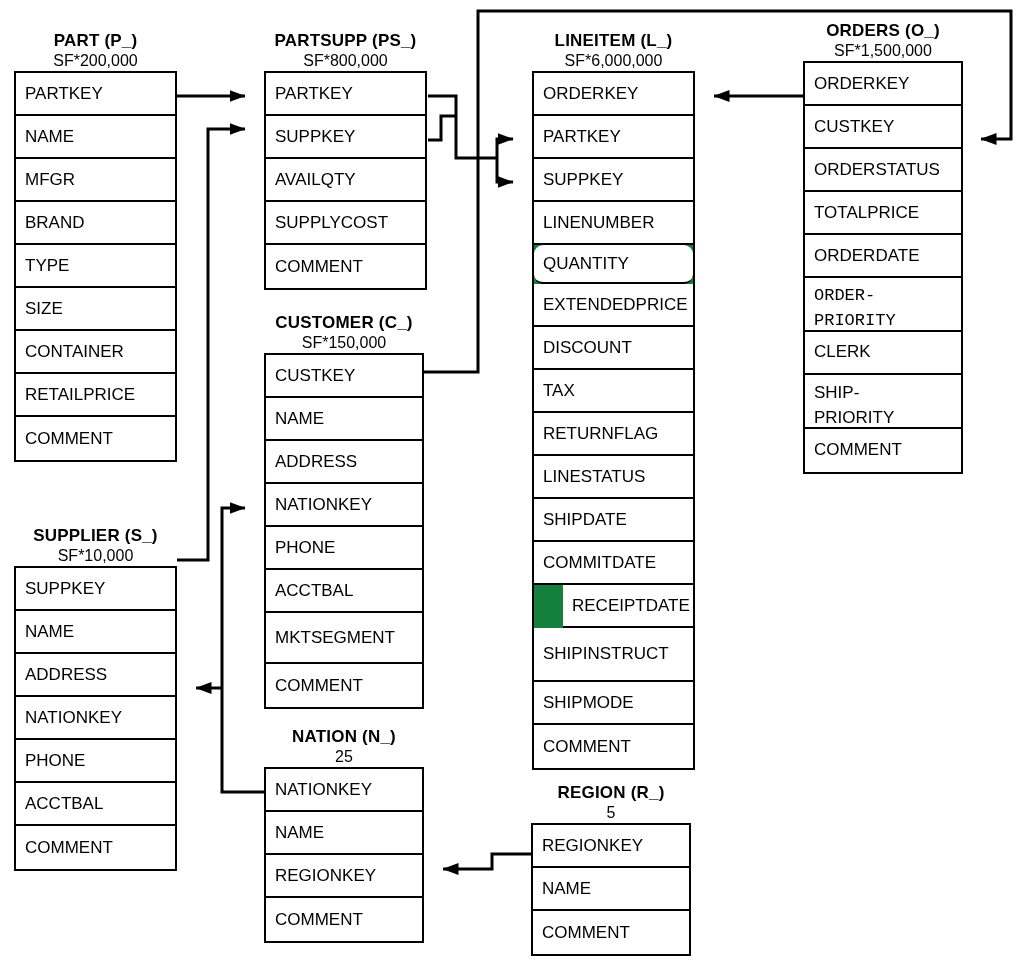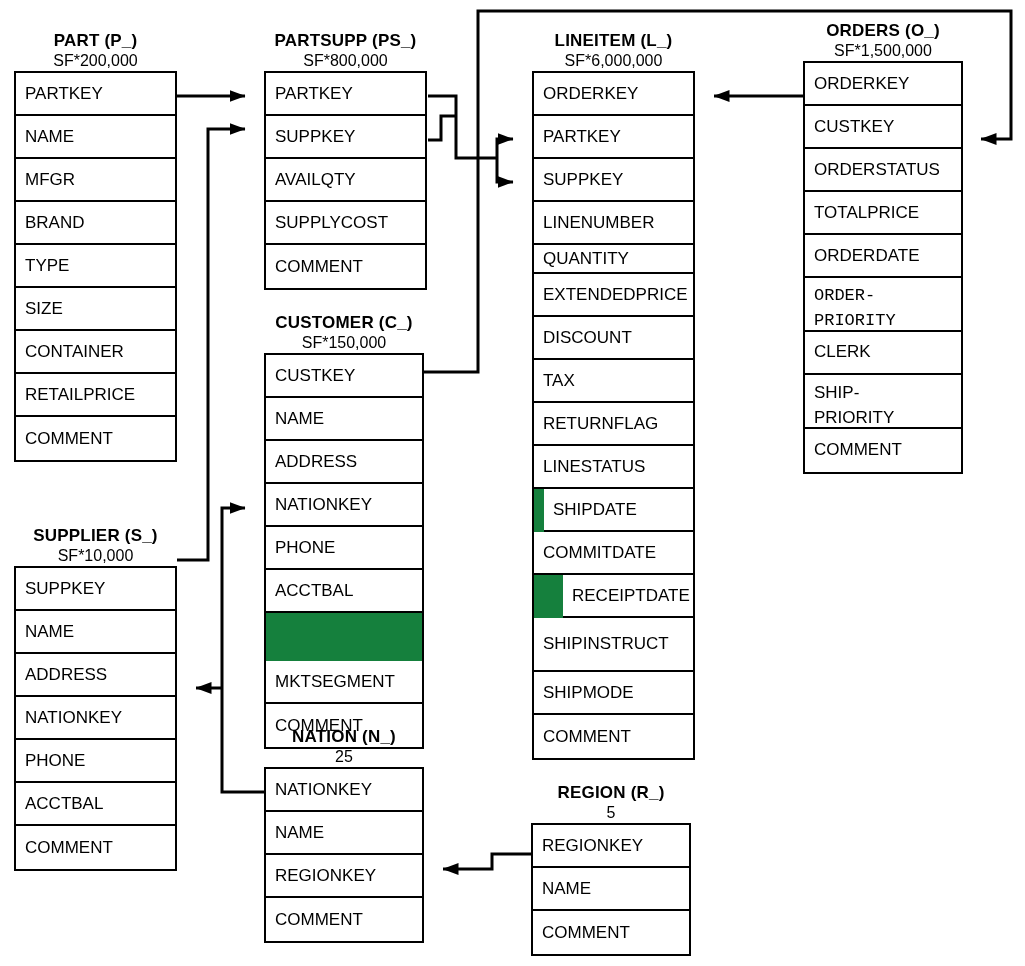--- a/index.html
+++ b/index.html
@@ -115,27 +115,27 @@
         </div>
       </div>
       <div class="entity" style="left: 532px; top: 30px; width: 163px;">
         <div class="entity-title">LINEITEM (L_)</div>
         <div class="entity-count">SF*6,000,000</div>
         <div class="entity-box">
           <div class="field" style="height: 43px;">ORDERKEY</div>
           <div class="field" style="height: 43px;">PARTKEY</div>
           <div class="field" style="height: 43px;">SUPPKEY</div>
           <div class="field" style="height: 43px;">LINENUMBER</div>
-          <div class="field" style="height: 29px;">QUANTITY</div>
+          <div class="field" style="height: 39px; border-radius: 9px;">QUANTITY</div>
           <div class="field" style="height: 43px;">EXTENDEDPRICE</div>
           <div class="field" style="height: 43px;">DISCOUNT</div>
           <div class="field" style="height: 43px;">TAX</div>
           <div class="field" style="height: 43px;">RETURNFLAG</div>
           <div class="field" style="height: 43px;">LINESTATUS</div>
-          <div class="field" style="height: 43px; margin-left: 10px;">SHIPDATE</div>
+          <div class="field" style="height: 43px;">SHIPDATE</div>
           <div class="field" style="height: 43px;">COMMITDATE</div>
           <div class="field" style="height: 43px; margin-left: 29px;">RECEIPTDATE</div>
           <div class="field" style="height: 54px;">SHIPINSTRUCT</div>
           <div class="field" style="height: 43px;">SHIPMODE</div>
           <div class="field" style="height: 43px;">COMMENT</div>
         </div>
       </div>
       <div class="entity" style="left: 803px; top: 20px; width: 160px;">
         <div class="entity-title">ORDERS (O_)</div>
         <div class="entity-count">SF*1,500,000</div>
@@ -160,21 +160,21 @@
       <div class="entity" style="left: 264px; top: 312px; width: 160px;">
         <div class="entity-title">CUSTOMER (C_)</div>
         <div class="entity-count">SF*150,000</div>
         <div class="entity-box">
           <div class="field" style="height: 43px;">CUSTKEY</div>
           <div class="field" style="height: 43px;">NAME</div>
           <div class="field" style="height: 43px;">ADDRESS</div>
           <div class="field" style="height: 43px;">NATIONKEY</div>
           <div class="field" style="height: 43px;">PHONE</div>
           <div class="field" style="height: 43px;">ACCTBAL</div>
-          <div class="field" style="height: 43px; margin-top: 48px;">MKTSEGMENT</div>
+          <div class="field" style="height: 51px;">MKTSEGMENT</div>
           <div class="field" style="height: 43px;">COMMENT</div>
         </div>
       </div>
       <div class="entity" style="left: 14px; top: 493px; width: 163px; margin-top: 32px;">
         <div class="entity-title">SUPPLIER (S_)</div>
         <div class="entity-count">SF*10,000</div>
         <div class="entity-box">
           <div class="field" style="height: 43px;">SUPPKEY</div>
           <div class="field" style="height: 43px;">NAME</div>
           <div class="field" style="height: 43px;">ADDRESS</div>

